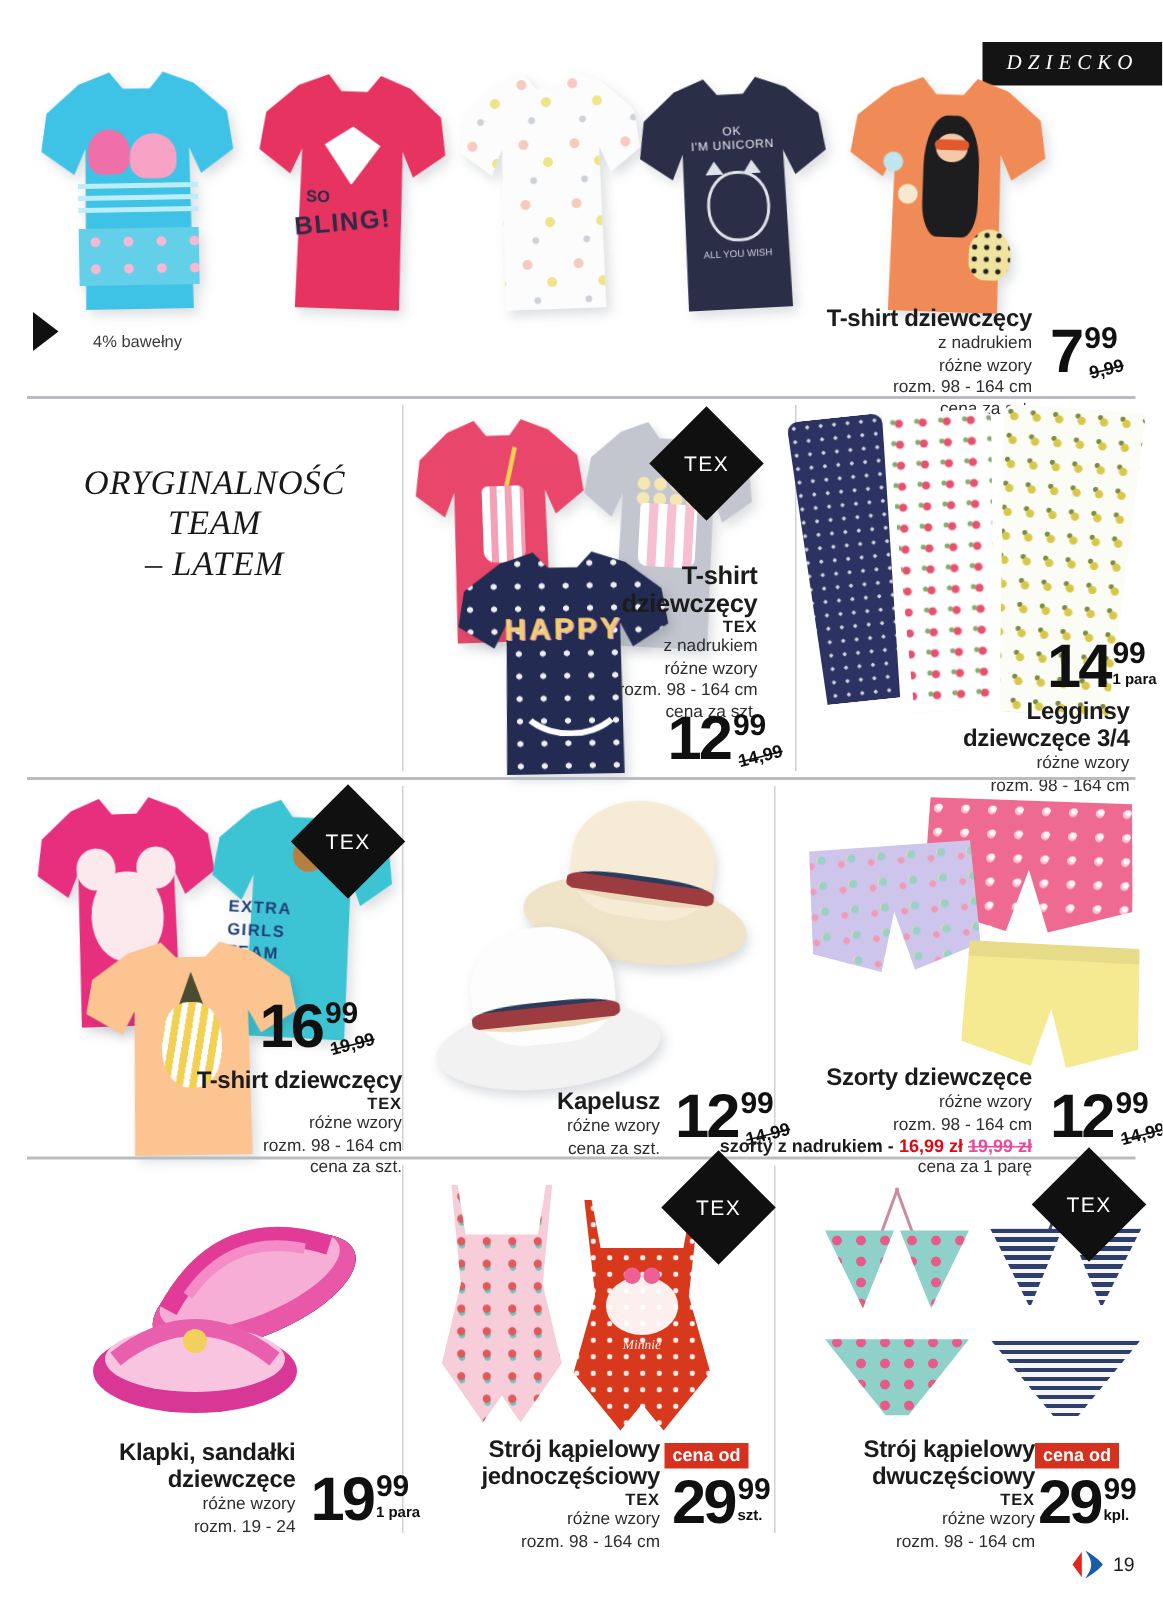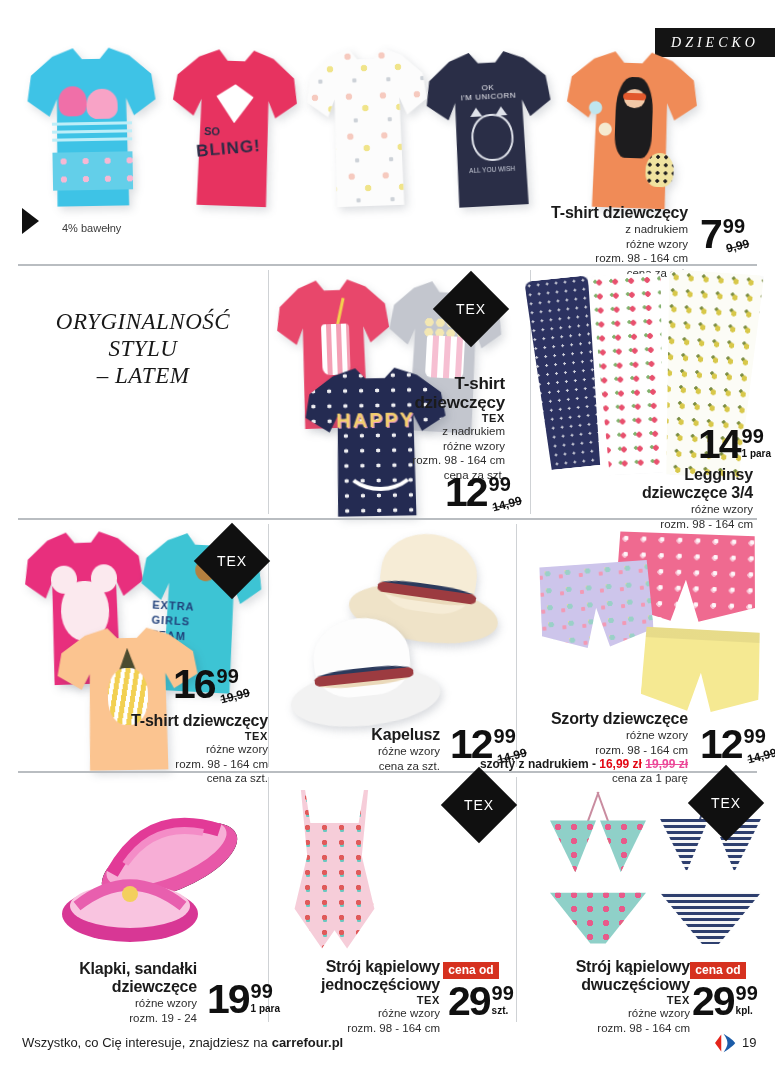--- a/index.html
+++ b/index.html
@@ -140,21 +140,21 @@
     </span>
   </div>
 
   <div class="hline" style="top:264px"></div>
 
   <div class="vline" style="left:268px;top:270px;height:244px"></div>
   <div class="vline" style="left:530px;top:270px;height:244px"></div>
 
   <div class="headline" style="left:20px;top:308px;width:246px">
     <div>ORYGINALNOŚĆ</div>
-    <div>STYLU</div>
+    <div>TEAM</div>
     <div>– LATEM</div>
   </div>
 
   <div class="tee" style="left:278px;top:280px;width:112px;height:148px;transform:rotate(-2deg)">
     <div class="shape" style="background-color:#e8476b"></div>
     <div style="position:absolute;left:55%;top:12%;width:3px;height:20%;background:#f3d14e;transform:rotate(14deg)"></div>
     <div style="position:absolute;left:39%;top:30%;width:25%;height:34%;background:repeating-linear-gradient(90deg,#fff 0 5px,#f4a0b5 5px 10px);border-radius:4px 4px 8px 8px"></div>
   </div>
   <div class="tee" style="left:388px;top:282px;width:112px;height:150px;transform:rotate(3deg)">
     <div class="shape" style="background-color:#c3c6ce"></div>
@@ -321,20 +321,26 @@
   </div>
   <div class="price" style="left:207px;top:983px">
     <span class="p-int">19</span>
     <span class="p-col">
       <span class="p-dec">99</span>
       <span class="p-unit">1 para</span>
     </span>
   </div>
 
   <div class="suit" style="left:282px;top:790px;width:105px;height:165px;background-color:#f6cdd9;background-image:radial-gradient(circle,#e05a5a 2.5px,transparent 3px),radial-gradient(circle at 9px 10px,#69c8c0 2px,transparent 2.4px);background-size:17px 15px"></div>
+  <div class="suit" style="left:368px;top:800px;width:120px;height:160px;background-color:#d8381c;background-image:radial-gradient(circle,rgba(255,255,255,.92) 1.6px,transparent 2px);background-size:11px 11px">
+    <div style="position:absolute;left:30%;top:32%;width:40%;height:24%;background:rgba(255,255,255,.92);border-radius:50%"></div>
+    <div style="position:absolute;left:40%;top:28%;width:9%;height:7%;background:#ee5f93;border-radius:50%"></div>
+    <div style="position:absolute;left:51%;top:28%;width:9%;height:7%;background:#ee5f93;border-radius:50%"></div>
+    <div class="ptxt" style="left:28%;top:57%;width:44%;text-align:center;font-size:9px;color:#f6f6f6;font-style:italic;font-family:'Liberation Serif',serif">Minnie</div>
+  </div>
   <div class="tex" style="left:452px;top:778px">
       <span>TEX</span>
     </div>
 
   <div class="info" style="right:335px;top:958px">
     <div class="name">Strój kąpielowy</div>
     <div class="name">jednoczęściowy</div>
     <div class="brand">TEX</div>
     <div class="det">różne wzory</div>
     <div class="det">rozm. 98 - 164 cm</div>
@@ -375,22 +381,19 @@
   </div>
   <div class="cena" style="left:690px;top:962px">cena od</div>
   <div class="price" style="left:692px;top:985px">
     <span class="p-int">29</span>
     <span class="p-col">
       <span class="p-dec">99</span>
       <span class="p-unit">kpl.</span>
     </span>
   </div>
 
-  <div class="footer-text" style="left:22px;top:1035px">
-    <span>Wszystko, co Cię interesuje, znajdziesz na</span><b>carrefour.pl</b>
-  </div>
   <svg style="position:absolute;left:708px;top:1032px" width="28" height="22" viewBox="0 0 36 28">
     <path d="M9 14 L17 3 L17 25 Z" fill="#e4251b"></path>
     <path d="M20 2 C28 7 32 10 35 14 C32 18 28 21 20 26 C24 20 25 17 25 14 C25 11 24 8 20 2 Z" fill="#1b5ca8"></path>
   </svg>
   <div class="pageno" style="left:742px;top:1035px">19</div>
 
 </div>
 
 </body></html>

